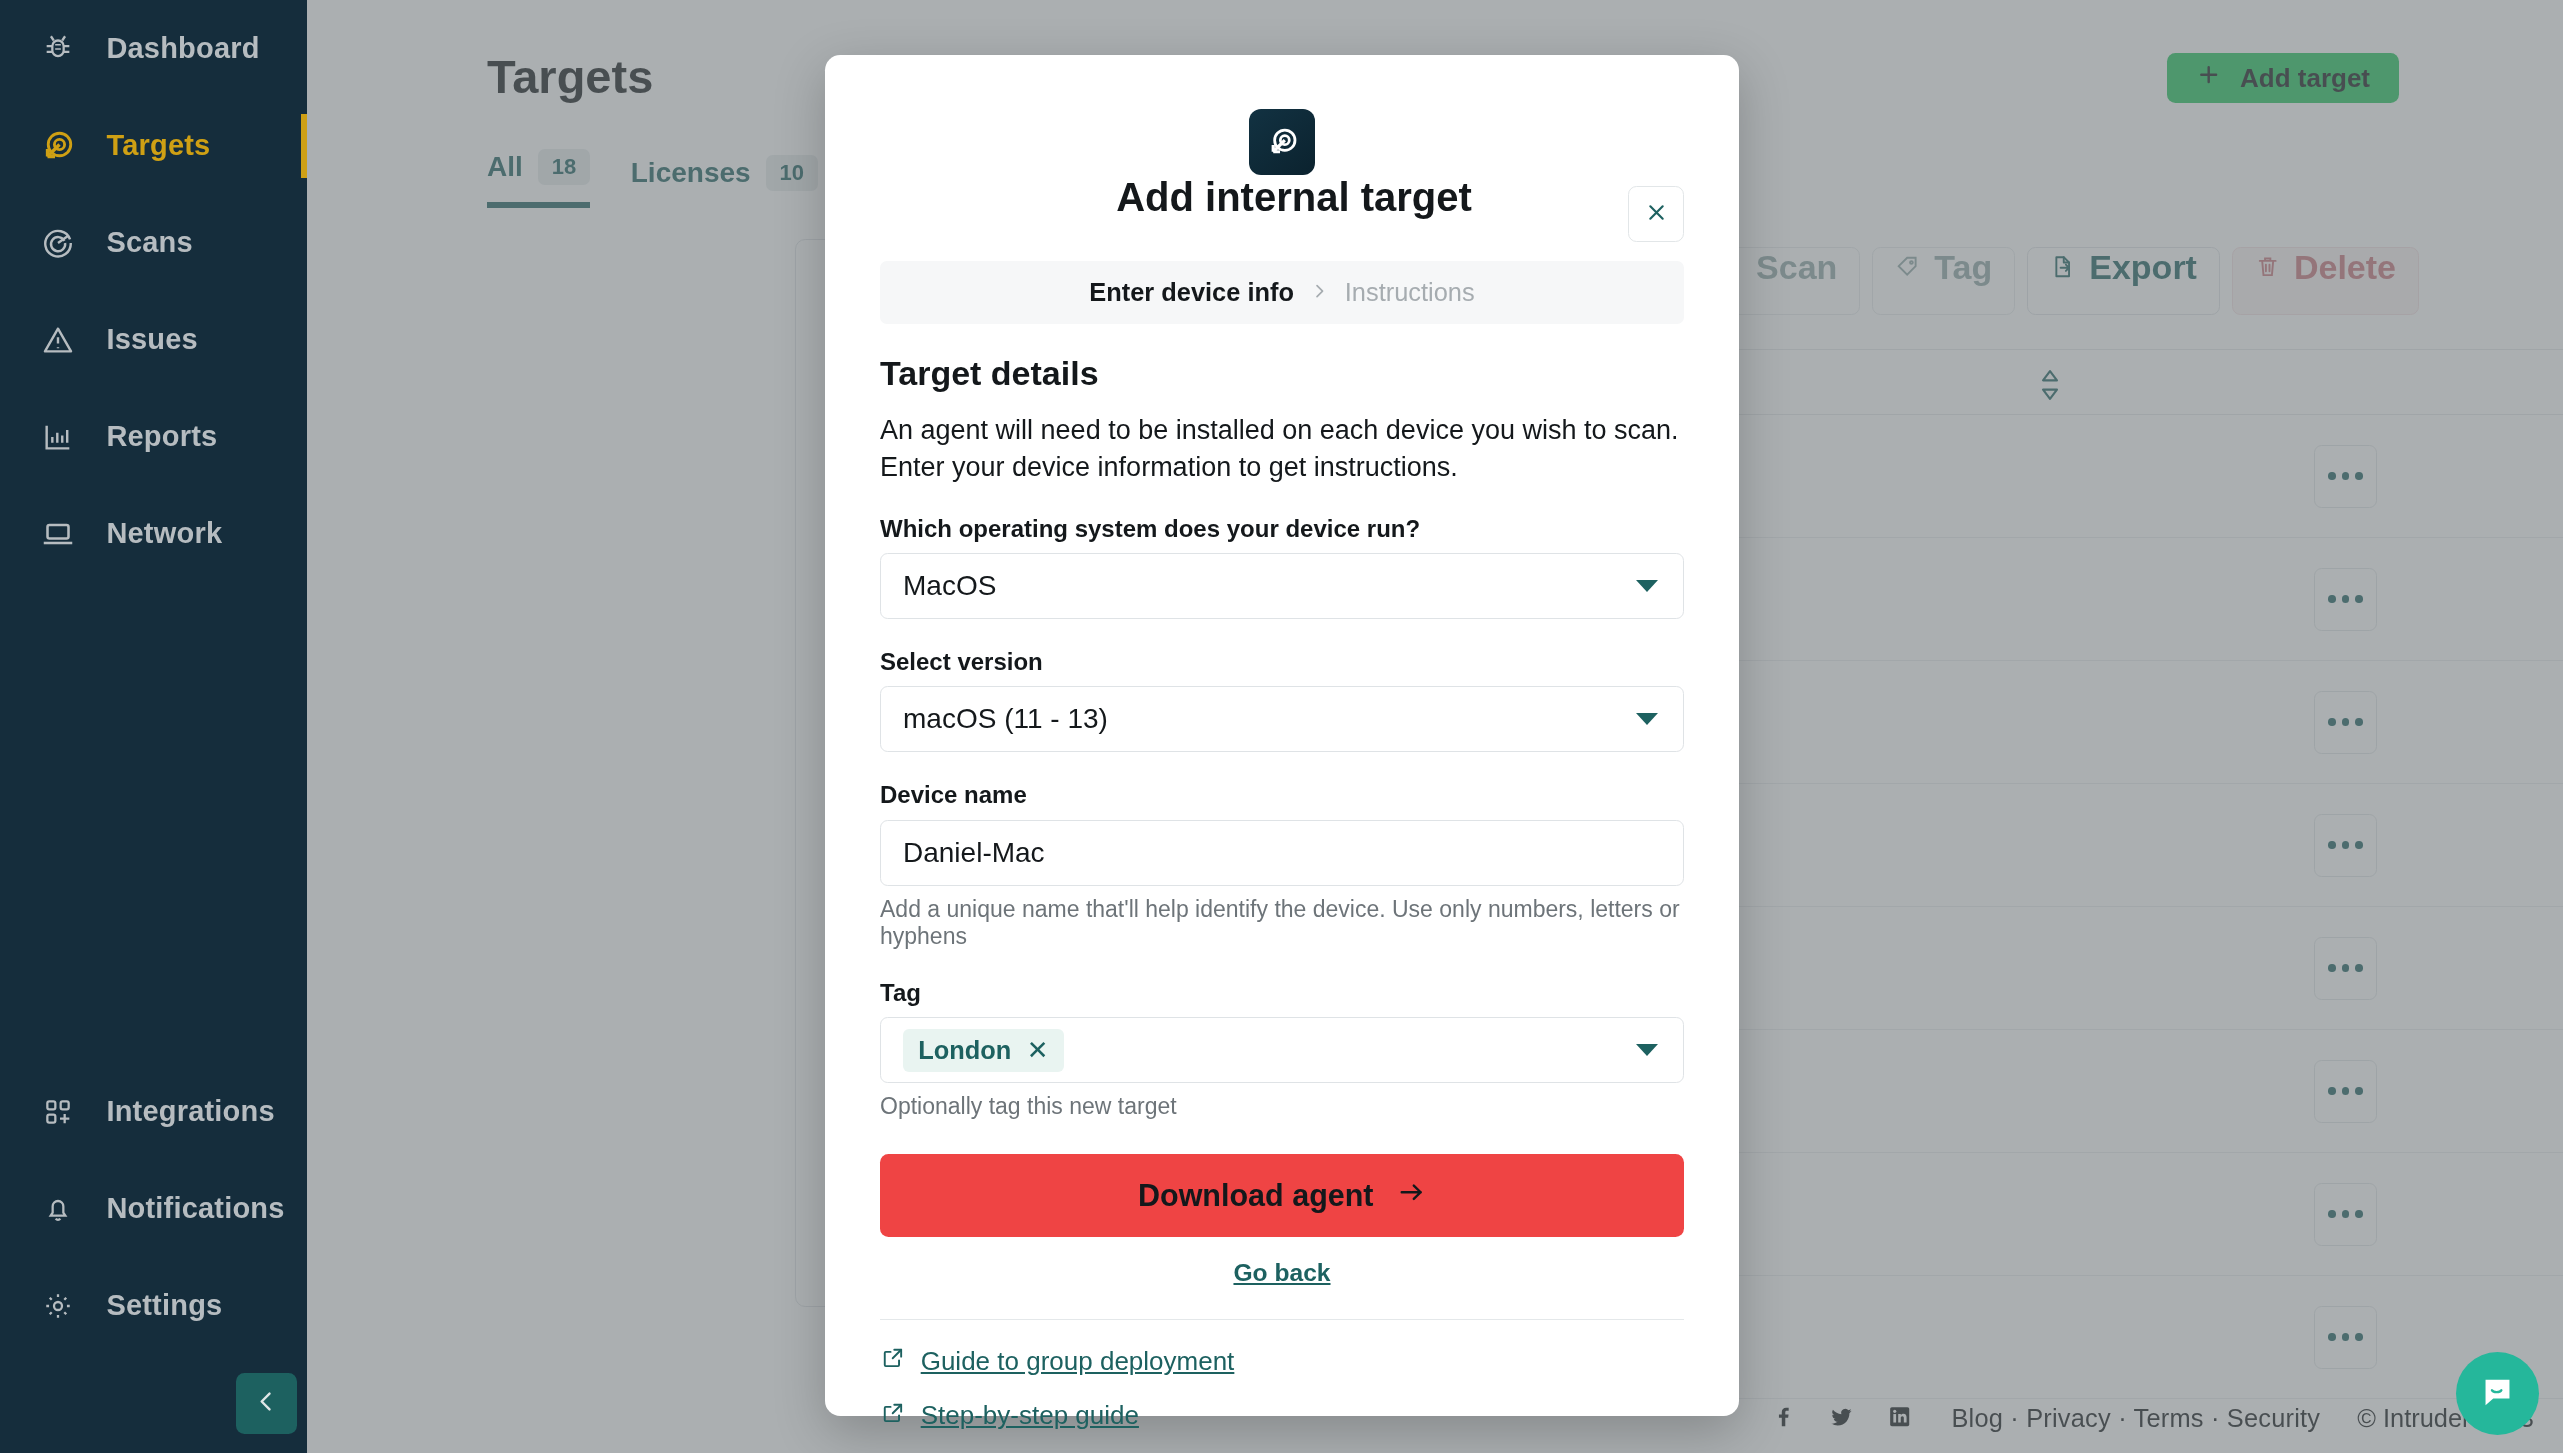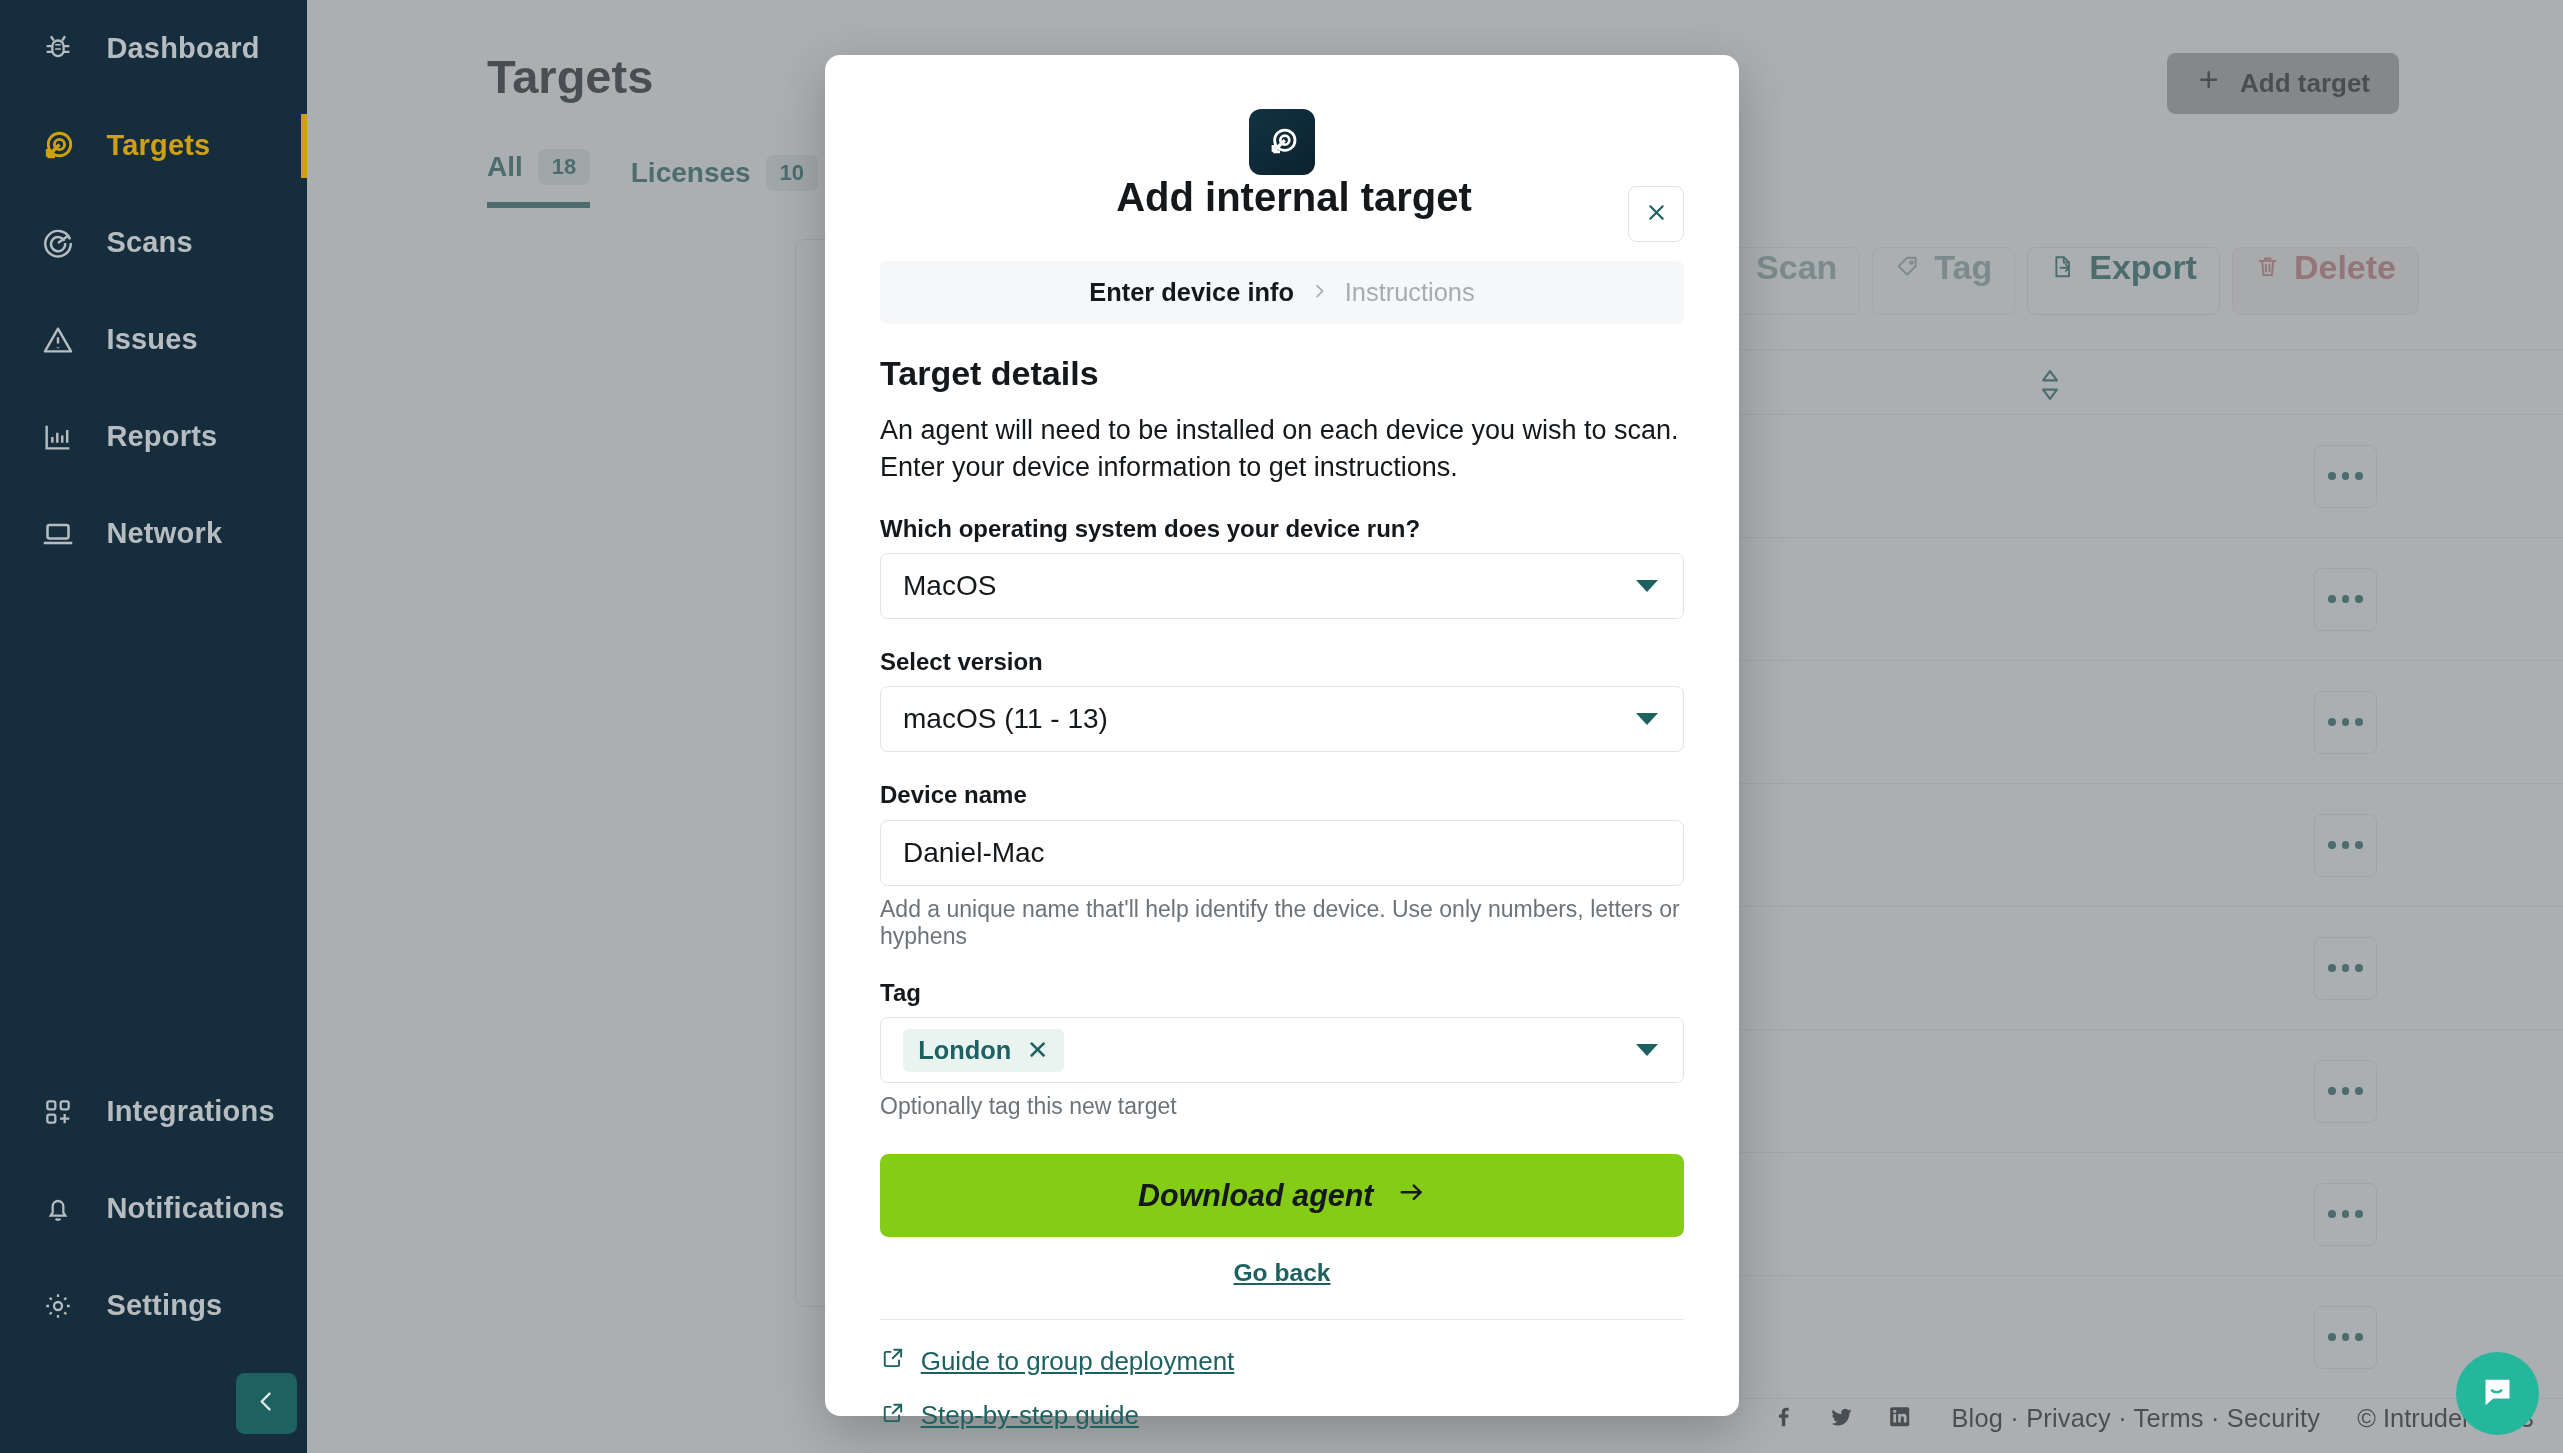--- a/index.html
+++ b/index.html
@@ -63,22 +63,22 @@
     overflow: hidden;
   }
   .page-inner { position: absolute; inset: 0; }
 
   .page-title {
     position: absolute; left: 180px; top: 49px;
     font-size: 47px; font-weight: 700; color: #14181b;
   }
   .add-target-btn {
     position: absolute; right: 164px; top: 53px;
-    height: 61px; padding: 0 29px;
-    background: #a3a3a3; border: none; border-radius: 8.5px;
+    height: 50px; padding: 0 29px;
+    background: #22c55e; border: none; border-radius: 8.5px;
     display: flex; align-items: center; gap: 18.6px;
     font-size: 26px; font-weight: 700; color: #14181b;
     cursor: pointer;
   }
   .tabs {
     position: absolute; left: 180px; top: 149px;
     display: flex; align-items: flex-end; gap: 41px;
   }
   .tab {
     display: flex; align-items: center; gap: 15.3px;
@@ -260,25 +260,24 @@
   .f-hint { margin-top: 10.2px; font-size: 23px; color: #6d7479; }
   .chip {
     display: inline-flex; align-items: center; gap: 15.3px;
     background: #e9f4f1; border-radius: 6px;
     padding: 6px 15.3px;
     font-size: 25.4px; font-weight: 700; color: #1d6160;
   }
   .chip .x { font-size: 26px; font-weight: 400; color: #1d6160; cursor: pointer; }
   .dl-btn {
     margin-top: 34px; height: 83px; width: 100%;
-    background: #84cc16; border: none; border-radius: 8.5px;
+    background: #ef4444; border: none; border-radius: 8.5px;
     display:flex; align-items:center; justify-content:center; gap: 22px;
     font-size: 30.5px; font-weight: 700; color: #14181b;
     cursor: pointer;
-    font-style: italic;
   }
   .goback {
     margin: 22px auto 0; display: block; width: fit-content;
     font-size: 24.6px; font-weight: 700; color: #1d6160;
     text-decoration: underline; cursor: pointer;
   }
   .m-sep { margin-top: 32px; height: 0.8px; background: #e4e8ea; }
   .m-links { margin-top: 25.4px; display: flex; flex-direction: column; gap: 22px; }
   .m-link {
     display: flex; align-items: center; gap: 15.3px;

